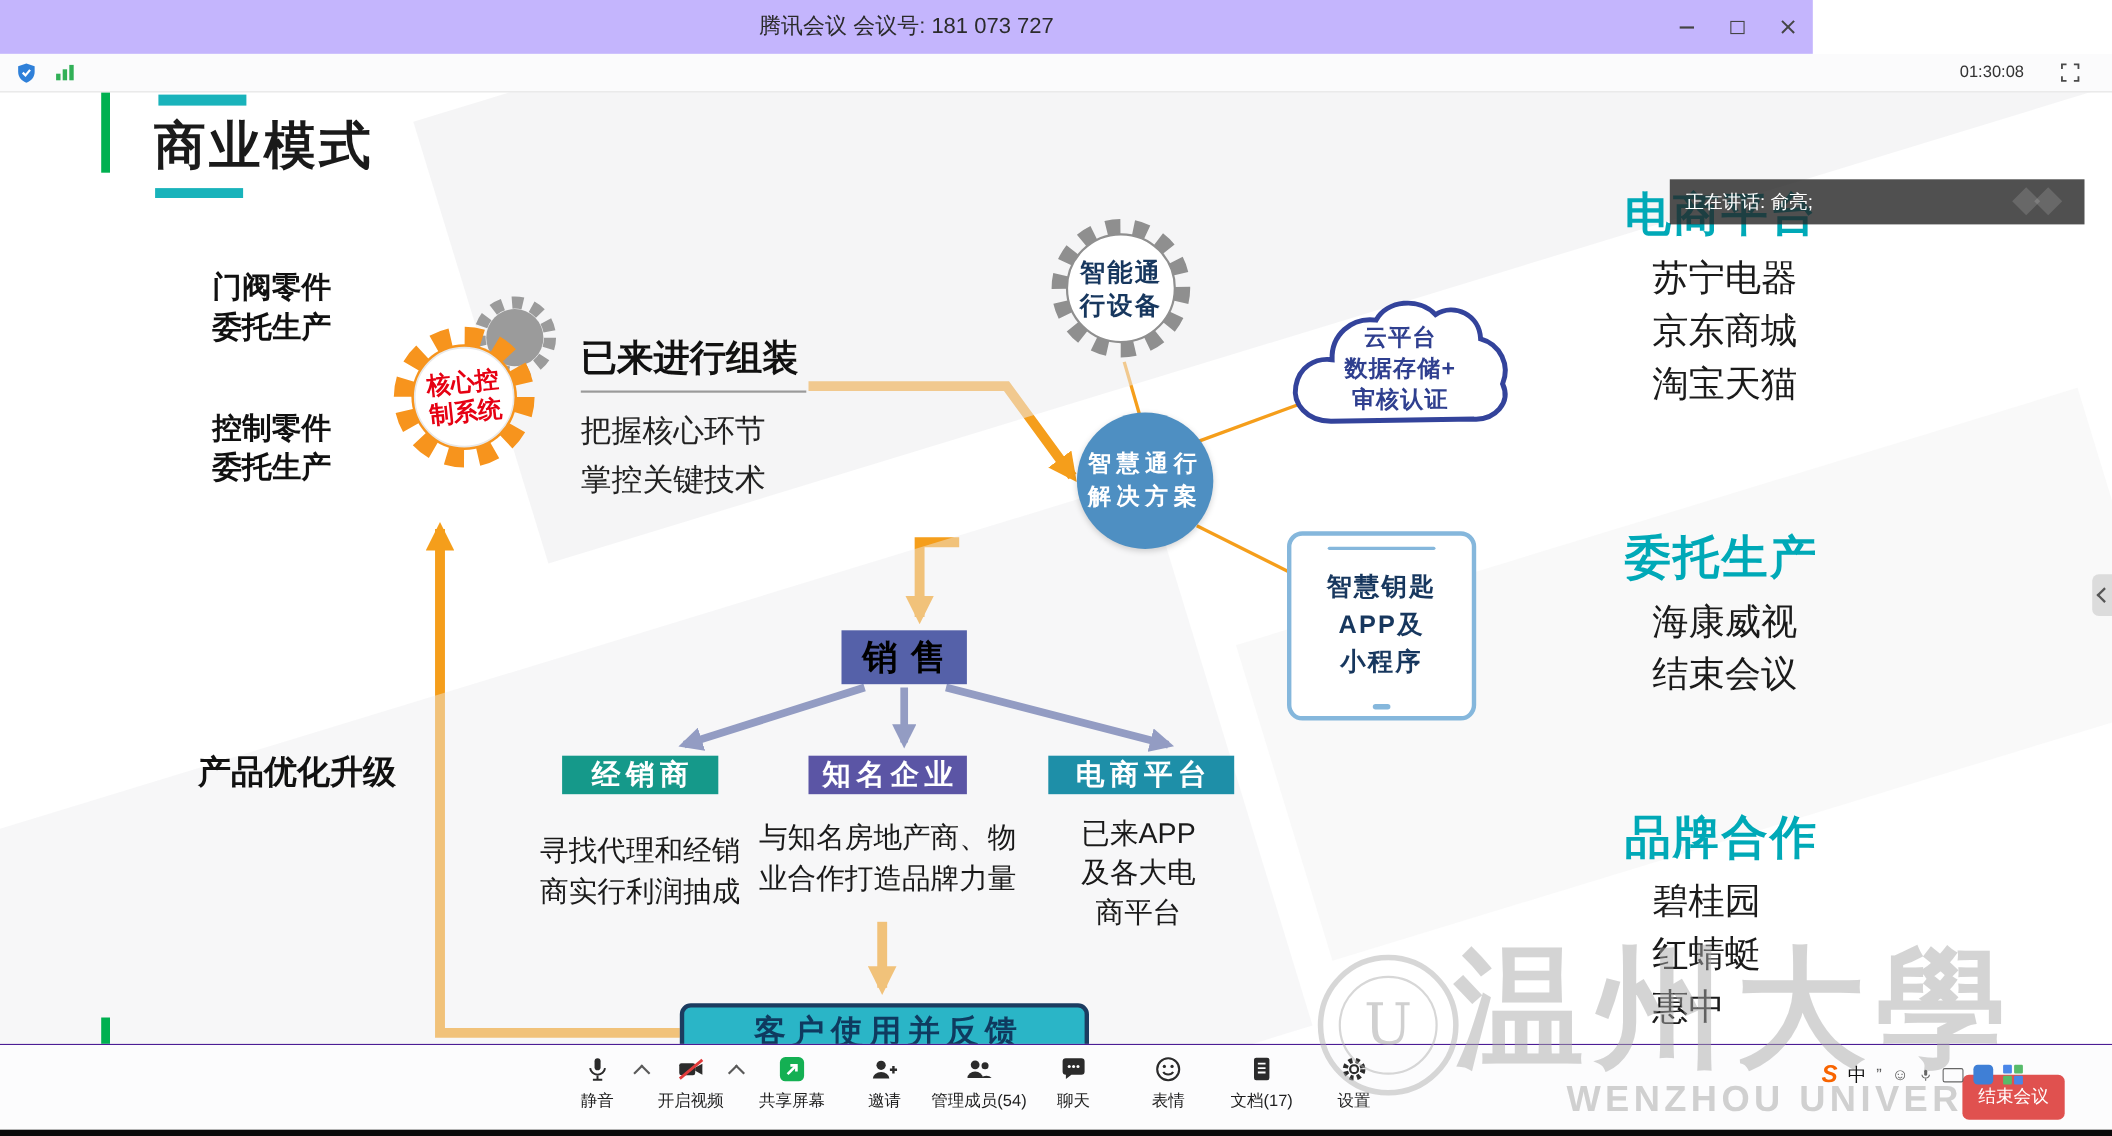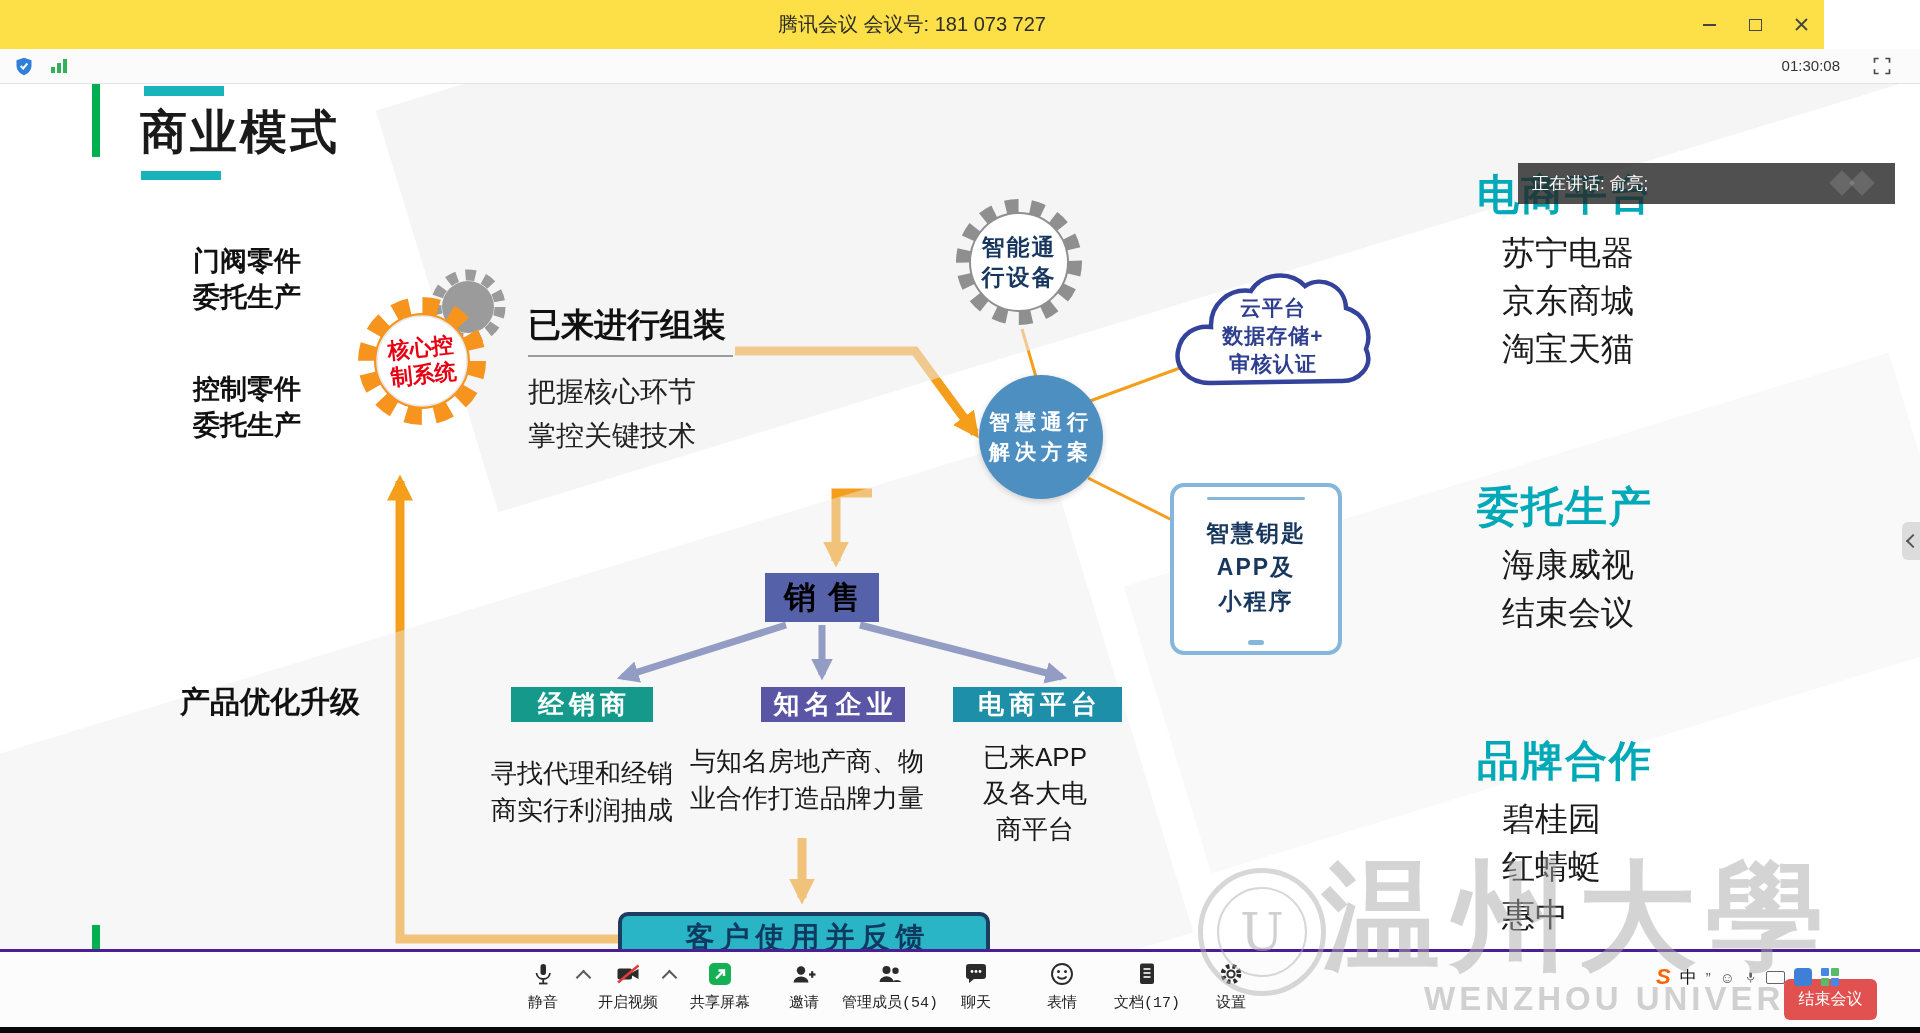--- a/index.html
+++ b/index.html
@@ -1,21 +1,21 @@
 <!DOCTYPE html>
 <html><head>
 <meta charset="utf-8">
 <style>
   html,body{margin:0;padding:0;background:#222;}
   #root{position:relative;width:1920px;height:1033px;background:#fff;overflow:hidden;
         font-family:"Liberation Sans","DejaVu Sans",sans-serif;color:#222;}
   .abs{position:absolute;}
 
   
-  .titlebar{position:absolute;left:0;top:0;width:1824px;height:49px;background:#fde047;z-index:80;}
+  .titlebar{position:absolute;left:0;top:0;width:1648px;height:49px;background:#c4b5fd;z-index:80;}
   .win-title{position:absolute;left:0;top:0;width:100%;height:49px;line-height:49px;text-align:center;
              font-size:20px;color:#2b2b2b;}
   .win-controls{position:absolute;right:0;top:0;height:49px;display:flex;z-index:81;}
   .wc-btn{width:46px;height:49px;display:flex;align-items:center;justify-content:center;cursor:pointer;}
   .wc-min-glyph{width:13px;height:2px;background:#444;}
   .wc-max-glyph{width:11px;height:10px;border:1.6px solid #444;}
 
   
   .topbar{position:absolute;left:0;top:49px;width:1920px;height:34px;background:#fbfbfc;
           border-bottom:1px solid #e3e3e3;z-index:80;}
@@ -62,21 +62,21 @@
   .rs-items{position:absolute;font-size:33px;font-weight:500;color:#1b1b1b;line-height:48px;}
 
   
   .banner{position:absolute;left:1518px;top:163px;width:377px;height:41px;background:rgba(36,36,36,.8);
           z-index:30;display:flex;align-items:center;}
   .banner-text{padding-left:14px;font-size:17px;color:#fff;}
   .banner-mark{position:absolute;width:18px;height:18px;background:rgba(255,255,255,.14);transform:rotate(45deg);}
 
   
   .controlbar{position:absolute;left:0;top:949px;width:1920px;height:79px;background:#fcfcfd;
-              border-top:3px solid #4c1d95;z-index:40;font-family:Liberation Mono, monospace;}
+              border-top:1px solid #4c1d95;z-index:40;}
   .tb-btn{position:absolute;top:8px;width:90px;display:flex;flex-direction:column;align-items:center;cursor:pointer;}
   .tb-icon{height:28px;display:flex;align-items:center;justify-content:center;}
   .tb-label{margin-top:5px;font-size:15px;color:#1f1f1f;white-space:nowrap;}
   .caret{position:absolute;top:20px;width:9px;height:9px;border-top:2px solid #5a5a5a;border-right:2px solid #5a5a5a;
          transform:rotate(-45deg);cursor:pointer;}
   .end-btn{position:absolute;left:1784px;top:27px;width:93px;height:41px;background:#e0514f;border-radius:6px;
            color:#fff;font-size:16px;display:flex;align-items:center;justify-content:center;cursor:pointer;}
 
   
   .watermark{position:absolute;left:0;top:0;width:1920px;height:1033px;z-index:50;pointer-events:none;}
@@ -249,21 +249,21 @@
     </div>
     <div class="node-text" style="left:1170px;top:404px;width:172px;height:160px;font-size:23px;line-height:34px;letter-spacing:2px;">
       <div>智慧钥匙</div>
       <div>APP及</div>
       <div>小程序</div>
     </div>
 
     <div class="sales-box" style="left:765px;top:490px;width:114px;height:49px;">销售</div>
 
     <div class="chan-box" style="left:511px;top:604px;width:142px;background:#15998a;">经销商</div>
-    <div class="chan-box" style="left:735px;top:604px;width:144px;background:#5b55a5;margin-left:26px;">知名企业</div>
+    <div class="chan-box" style="left:735px;top:604px;width:144px;background:#5b55a5;">知名企业</div>
     <div class="chan-box" style="left:953px;top:604px;width:169px;background:#1e8fa8;">电商平台</div>
 
     <div class="chan-desc" style="left:482px;top:672px;width:200px;">
       <div>寻找代理和经销</div>
       <div>商实行利润抽成</div>
     </div>
     <div class="chan-desc" style="left:687px;top:660px;width:240px;">
       <div>与知名房地产商、物</div>
       <div>业合作打造品牌力量</div>
     </div>

